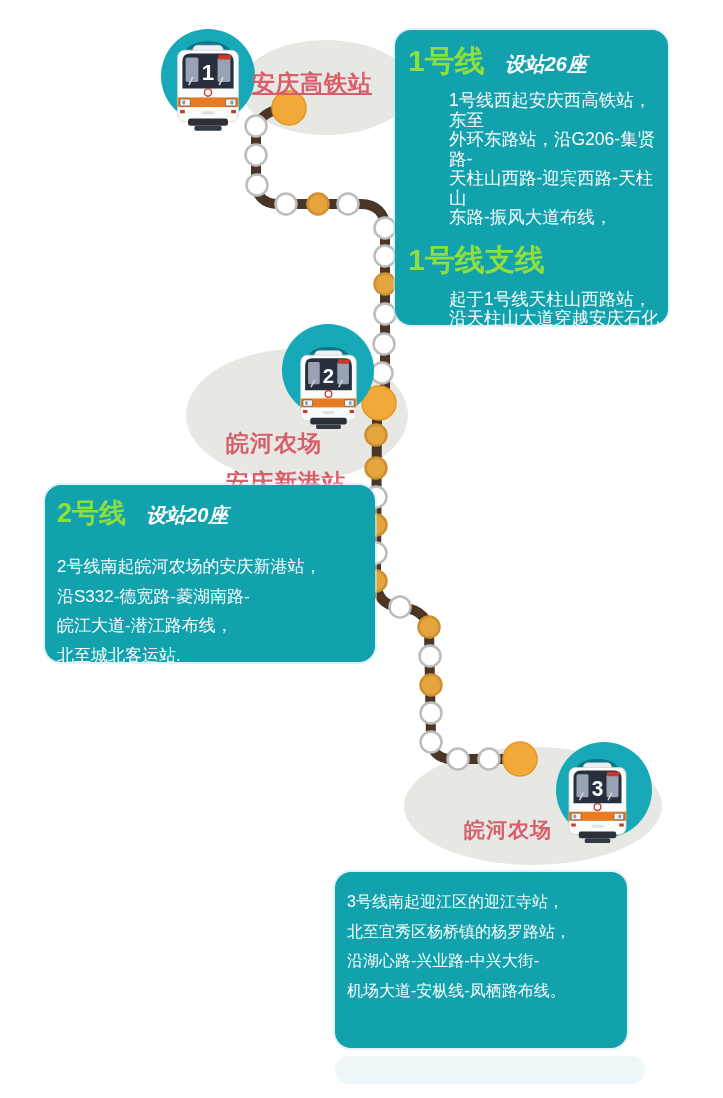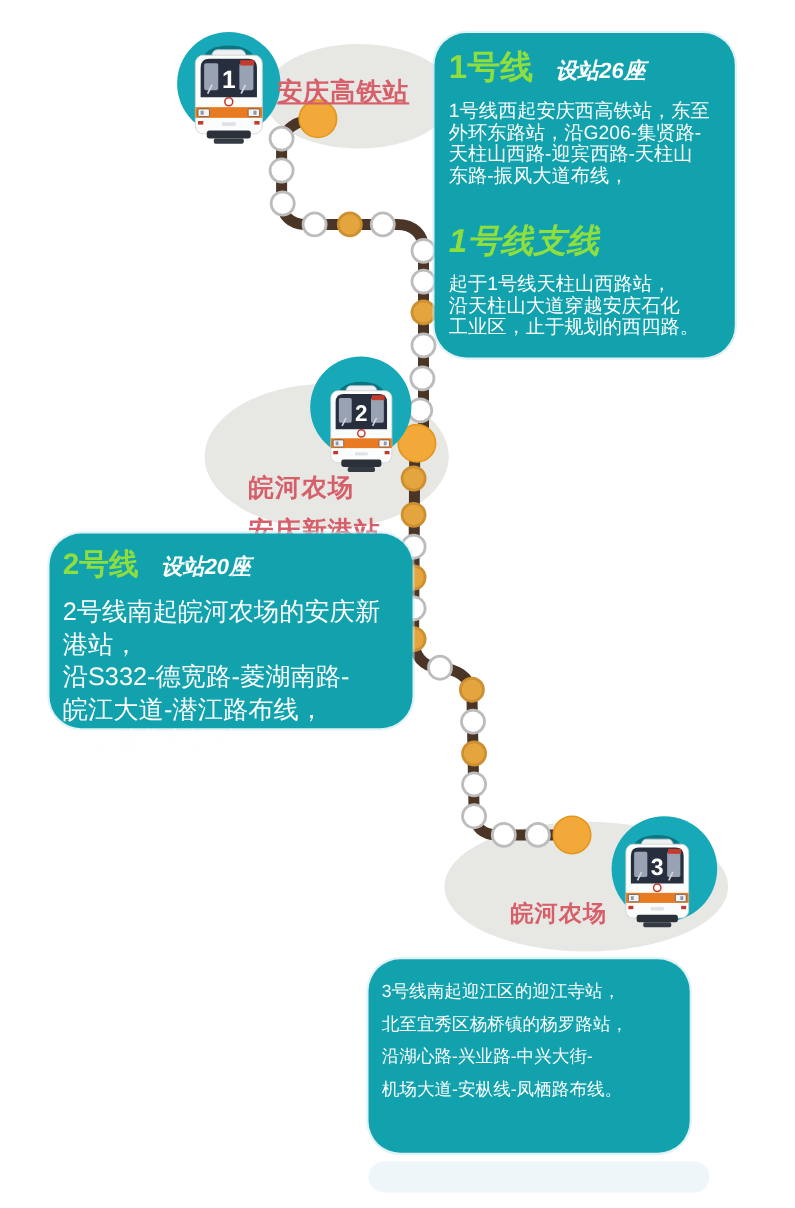--- a/index.html
+++ b/index.html
@@ -42,34 +42,34 @@
   .t-skirt{fill:#343a44;}
   .train-number{fill:#ffffff;font-family:"Liberation Sans",sans-serif;font-size:28px;font-weight:bold;text-anchor:middle;}
 
   
   .station-label{position:absolute;color:#d65f6a;font-weight:bold;z-index:5;white-space:pre-line;}
   #label1{left:252px;top:68px;font-size:23px;letter-spacing:1px;text-decoration:underline;}
   #label2{left:226px;top:424px;font-size:23px;line-height:39px;letter-spacing:1px;}
   #label3{left:464px;top:816px;font-size:21px;letter-spacing:1px;}
 
   
-  .info-box{position:absolute;background:#12a2ae;border-radius:29px;z-index:6;color:#ffffff;
+  .info-box{position:absolute;background:#12a2ae;border-radius:16px;z-index:6;color:#ffffff;
             box-shadow:0 0 0 2px rgba(200,232,238,0.55);box-sizing:border-box;}
   #box1{left:395px;top:30px;width:273px;height:295px;padding:11px 8px 10px 13px;}
   #box2{left:45px;top:485px;width:330px;height:177px;padding:10px 12px;}
   #box3{left:335px;top:872px;width:292px;height:176px;padding:9px 12px;}
   .box-title-row{display:flex;align-items:baseline;gap:20px;}
   .box-title{color:#8ede3e;font-weight:bold;}
   #box1 .box-title{font-size:30px;}
   #box2 .box-title,#box3 .box-title{font-size:27px;}
   .box-subtitle{font-size:20px;font-weight:bold;color:#ffffff;font-style:italic;}
   .box-body{margin:0;white-space:pre-line;color:#fdfefe;}
-  #box1 .box-body{font-size:17.5px;line-height:19.5px;margin-top:9px;}
-  #box1 .branch-row{margin-top:30px;font-style:italic;}
-  #box2 .box-body{font-size:23px;line-height:29.5px;margin-top:11px;}
+  #box1 .box-body{font-size:17.5px;line-height:19.5px;margin-top:9px;margin-left:41px;}
+  #box1 .branch-row{margin-top:12px;}
+  #box2 .box-body{font-size:17px;line-height:29.5px;margin-top:21px;}
   #box3 .box-body{font-size:16px;line-height:29.5px;margin-top:6px;}
 
   .footer-strip{position:absolute;left:335px;top:1056px;width:310px;height:28px;
                 background:#eff6f9;border-radius:14px;z-index:0;}
 </style>
 </head>
 <body>
 
 <div class="canvas">
 

